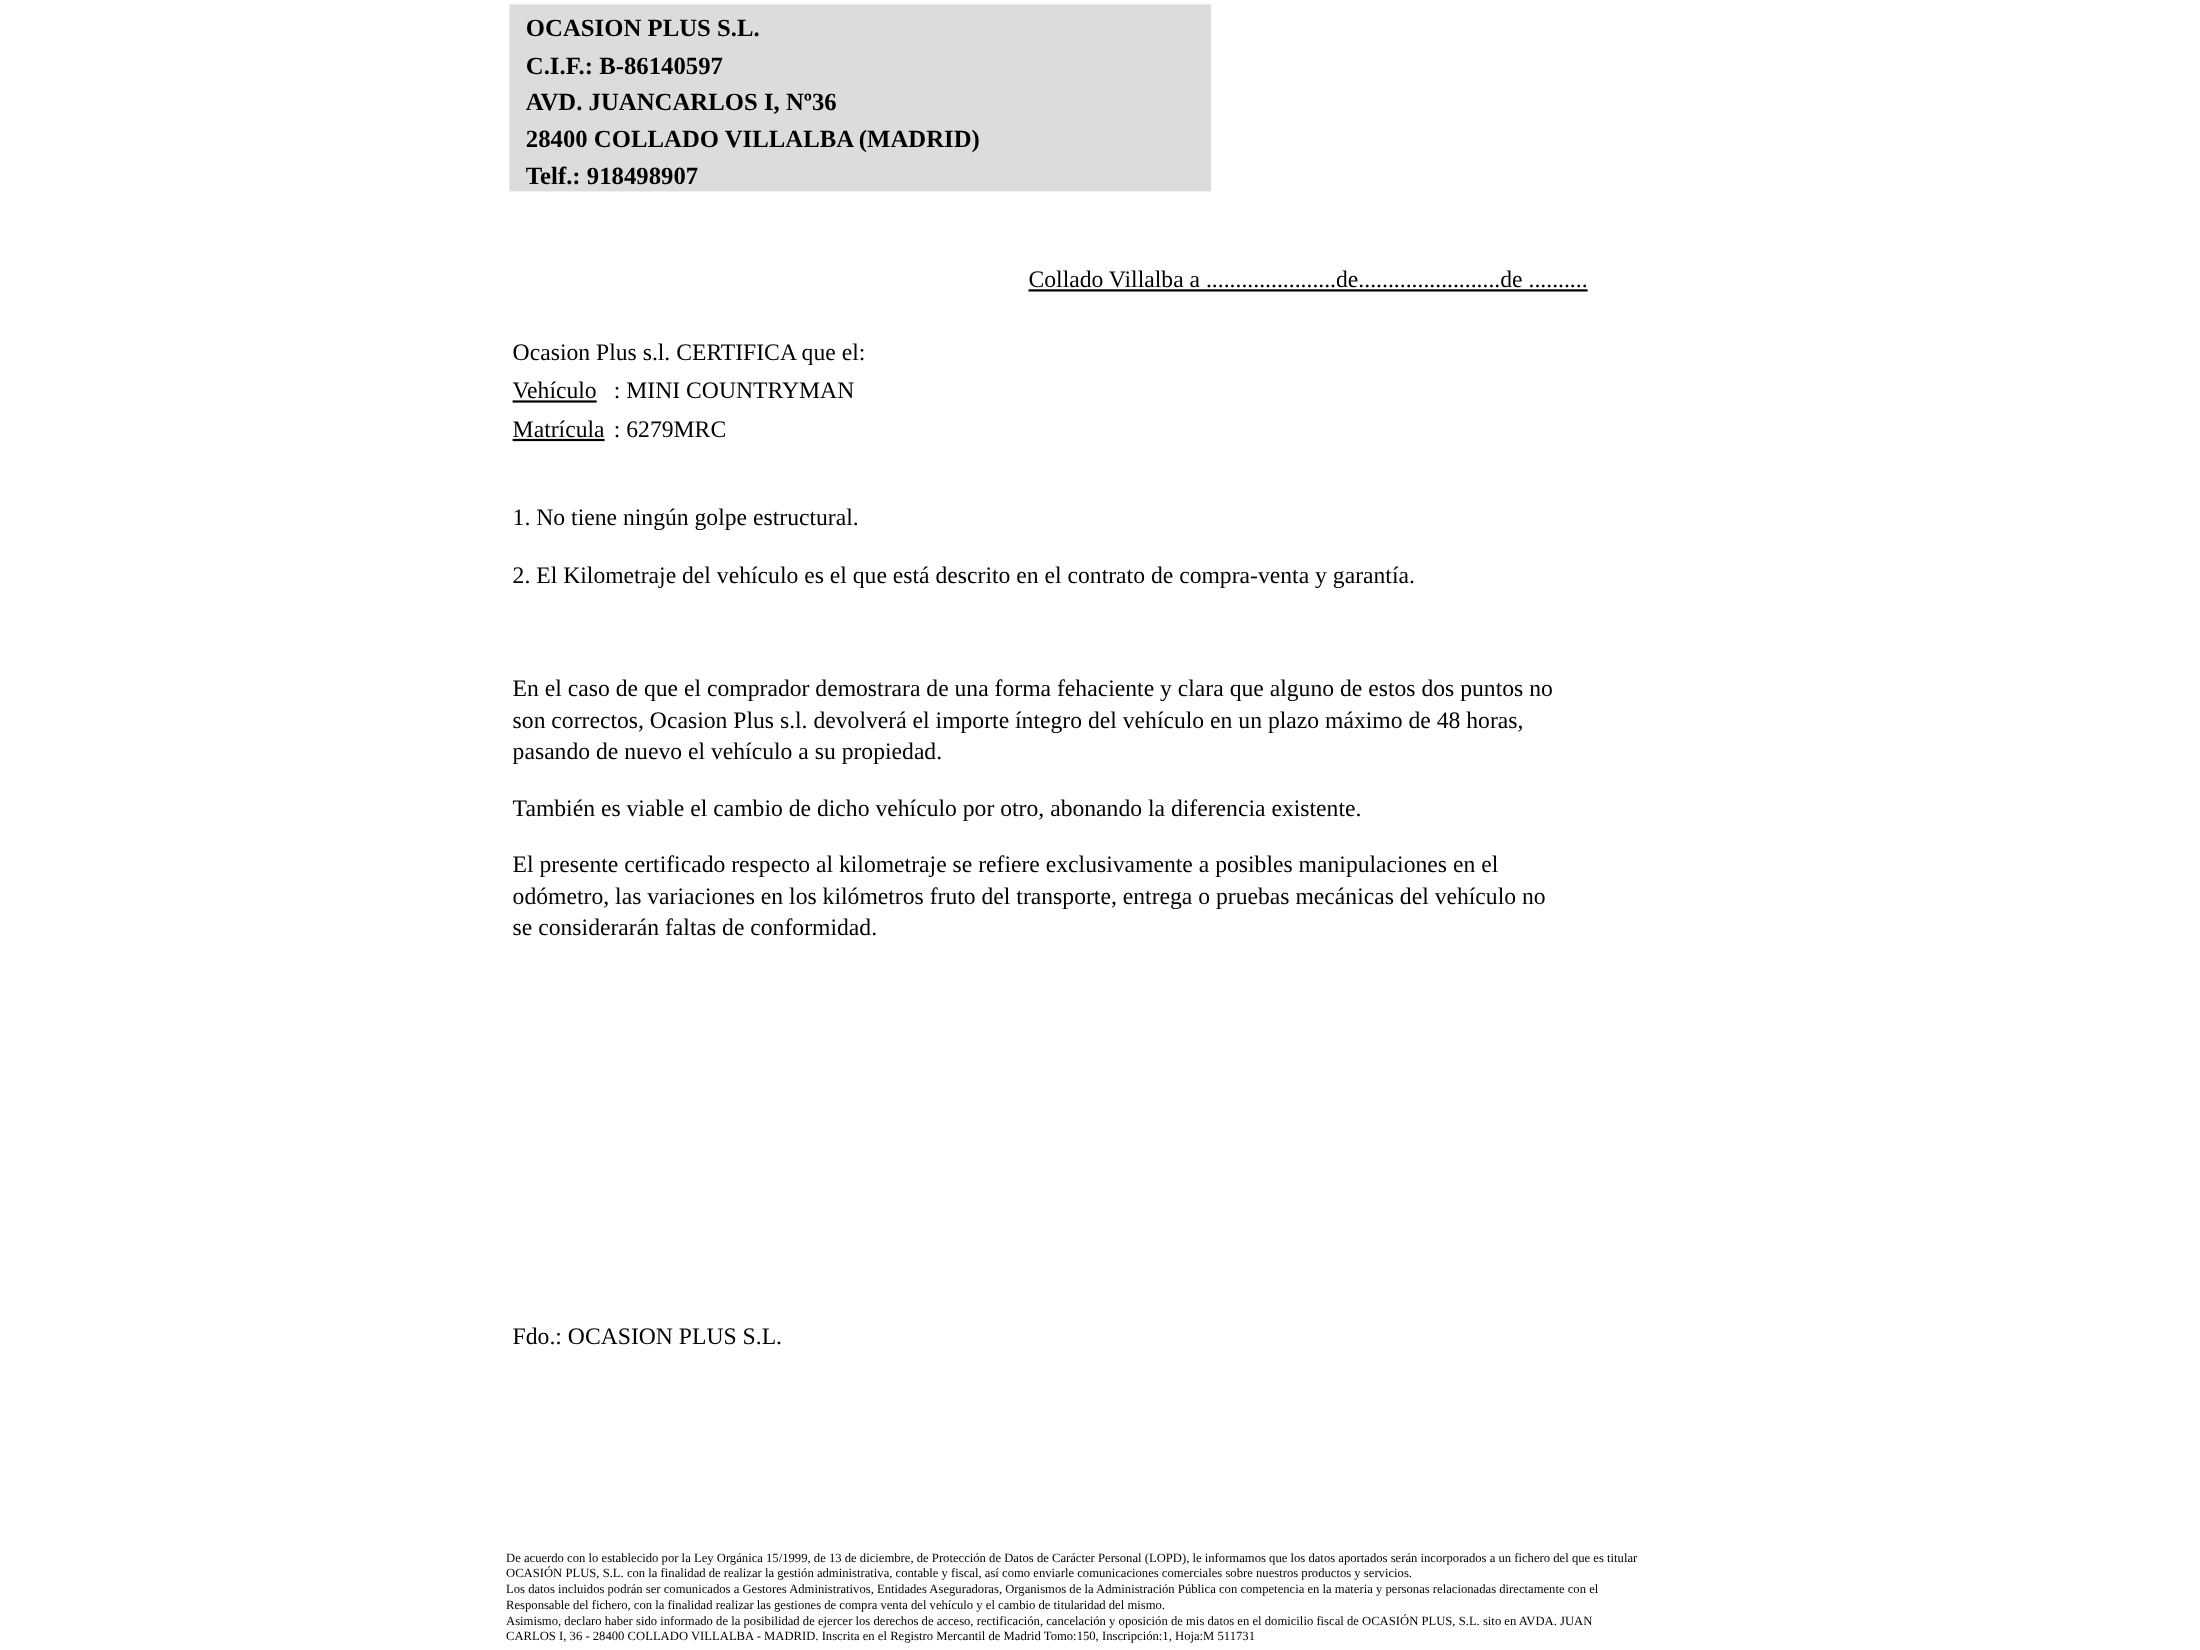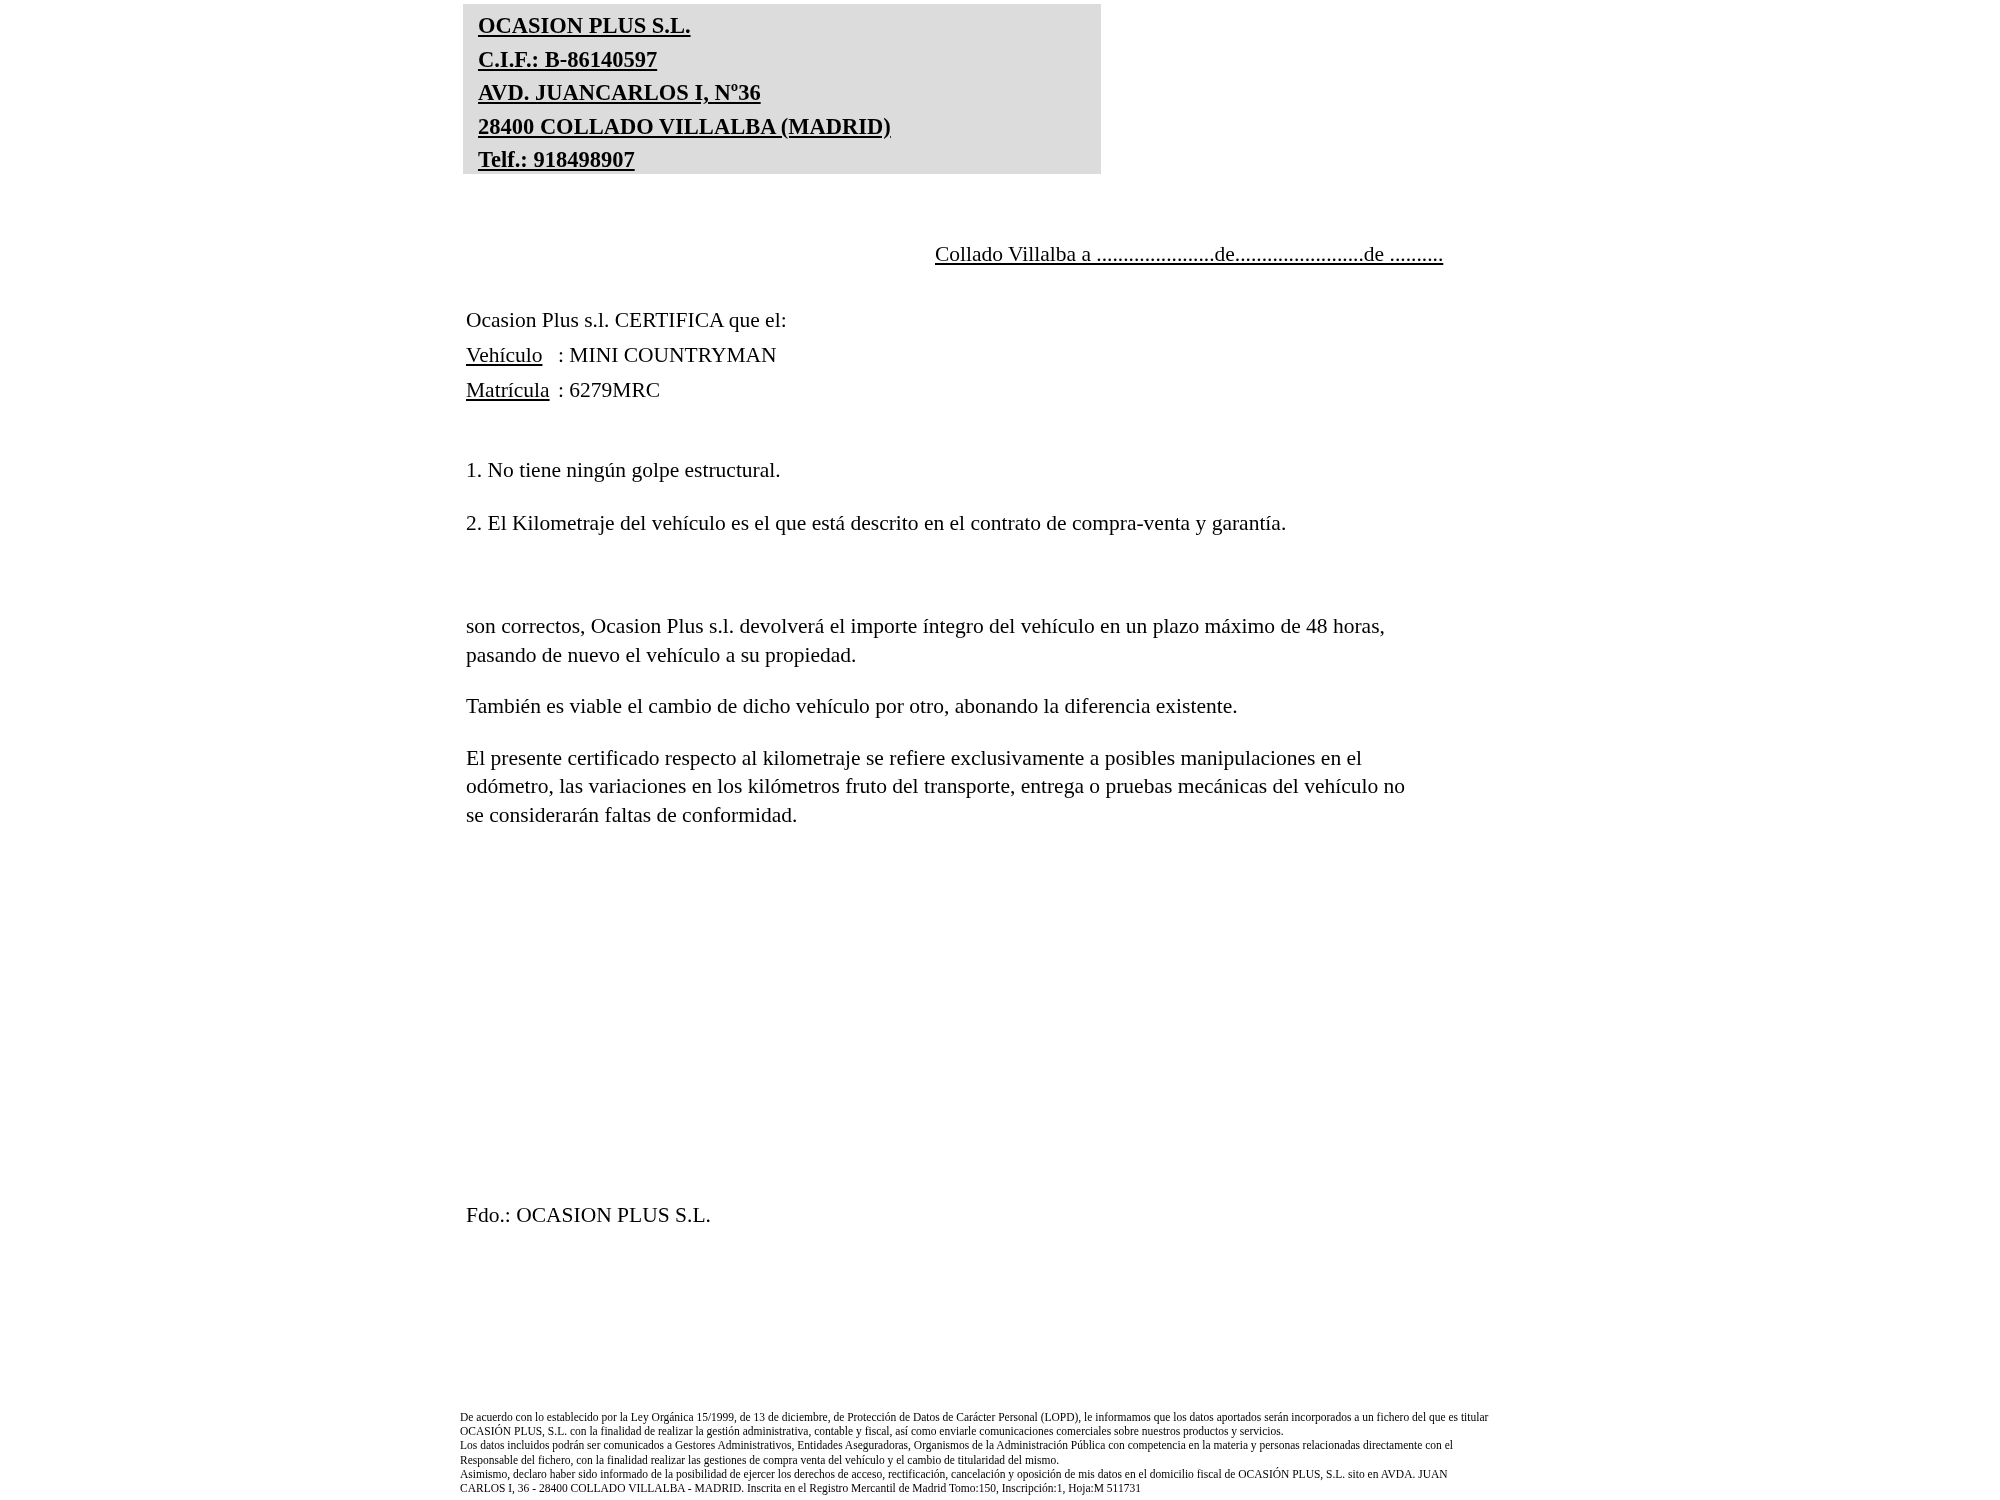--- a/index.html
+++ b/index.html
@@ -22,21 +22,20 @@
     top: 4px;
     width: 638px;
     height: 170px;
     box-sizing: border-box;
     padding: 5px 0 0 15px;
     background: #dcdcdc;
     font-weight: bold;
     font-size: 22.5px;
     line-height: 33.5px;
     white-space: nowrap;
-    text-decoration: underline;
   }
   .date-line {
     position: absolute;
     left: 935px;
     top: 240px;
     font-size: 21.5px;
     line-height: 28.5px;
     white-space: nowrap;
     text-decoration: underline;
   }
@@ -123,20 +122,21 @@
     </div>
   </div>
 
   <div class="points">
     <div class="point">1. No tiene ningún golpe estructural.</div>
     <div class="point">2. El Kilometraje del vehículo es el que está descrito en el contrato de compra-venta y garantía.</div>
   </div>
 
   <div class="paras">
     <div class="para">
+      <div class="pline">En el caso de que el comprador demostrara de una forma fehaciente y clara que alguno de estos dos puntos no</div>
       <div class="pline">son correctos, Ocasion Plus s.l. devolverá el importe íntegro del vehículo en un plazo máximo de 48 horas,</div>
       <div class="pline">pasando de nuevo el vehículo a su propiedad.</div>
     </div>
     <div class="para">
       <div class="pline">También es viable el cambio de dicho vehículo por otro, abonando la diferencia existente.</div>
     </div>
     <div class="para">
       <div class="pline">El presente certificado respecto al kilometraje se refiere exclusivamente a posibles manipulaciones en el</div>
       <div class="pline">odómetro, las variaciones en los kilómetros fruto del transporte, entrega o pruebas mecánicas del vehículo no</div>
       <div class="pline">se considerarán faltas de conformidad.</div>

